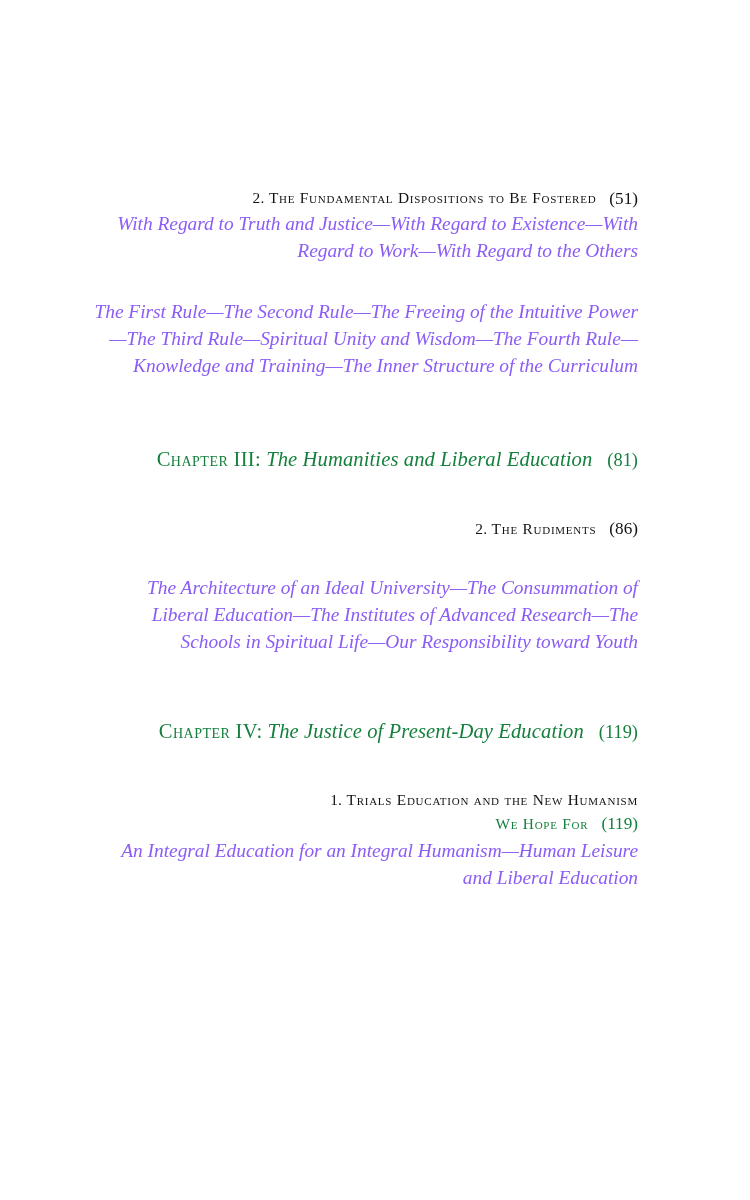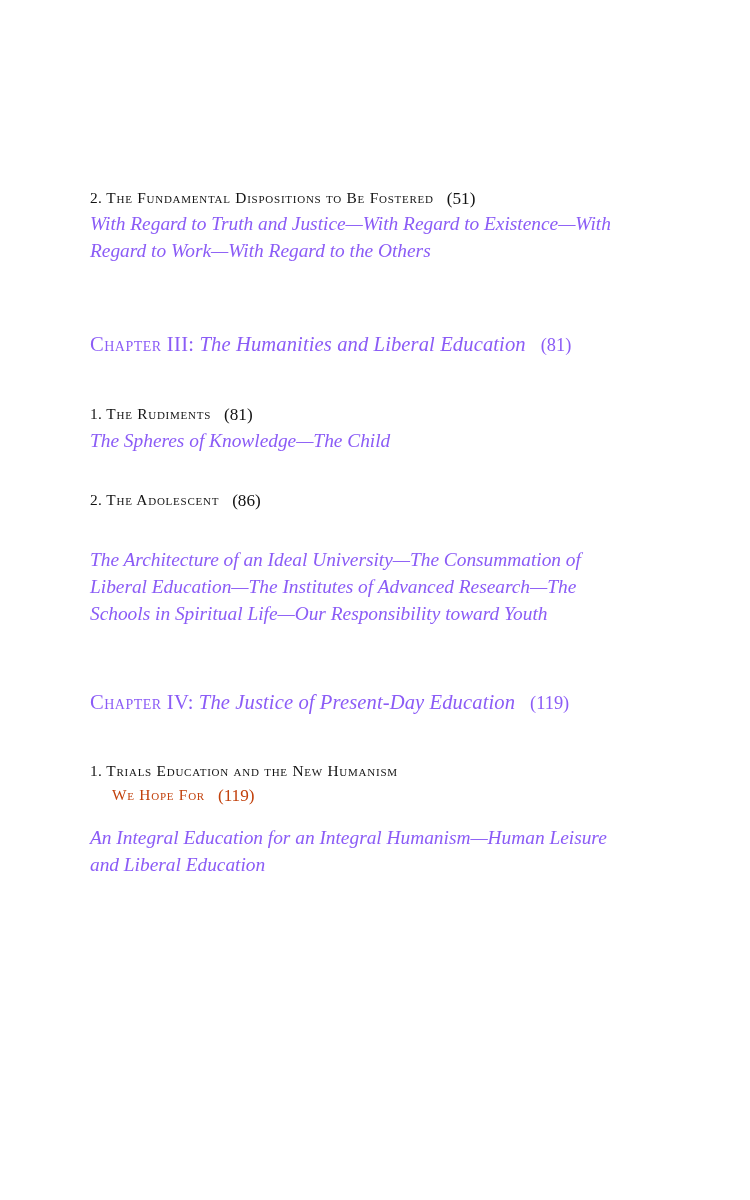--- a/index.html
+++ b/index.html
@@ -14,20 +14,21 @@
     color: #151515;
     overflow: hidden;
   }
 
   .page {
     position: relative;
     width: 750px;
     height: 1200px;
     box-sizing: border-box;
     padding: 186px 0 0 0;
+    text-align: right;
   }
 
   .toc {
     width: 548px;
     margin-left: 90px;
   }
 
   
   .entry {
     margin-bottom: 34px;
@@ -57,23 +58,23 @@
     position: relative;
     top: 0.5px;
   }
 
   
   .entry-head-cont {
     font-variant: small-caps;
     font-size: 15.4px;
     letter-spacing: 0.75px;
     line-height: 1.42;
-    color: #c2410c;
+    color: #15803d;
     padding-left: 22px;
-    margin-bottom: 17px;
+    margin-bottom: 2px;
     white-space: nowrap;
   }
   .entry-head-cont .pg {
     font-variant: normal;
     letter-spacing: 0;
     font-size: 17.2px;
     margin-left: 13px;
     position: relative;
     top: 0.5px;
   }
@@ -85,21 +86,21 @@
     color: #8b5cf6;
     letter-spacing: -0.02px;
   }
 
   
   .chapter {
     margin-top: 66px;
     margin-bottom: 44px;
     font-size: 20.6px;
     line-height: 1.3;
-    color: #8b5cf6;
+    color: #15803d;
     white-space: nowrap;
   }
   .chapter .chap-label {
     font-variant: small-caps;
     letter-spacing: 0.5px;
   }
   .chapter .chap-roman {
     letter-spacing: 0.3px;
   }
   .chapter .chap-title {
@@ -123,40 +124,34 @@
 
     <div class="entry">
       <div class="entry-head">
         <span class="num">2.</span>
         <span>The Fundamental Dispositions to Be Fostered</span><span class="pg">(51)</span>
       </div>
       <div class="entry-desc">With Regard to Truth and Justice—With Regard to Existence—With Regard to Work—With Regard to the Others</div>
     </div>
 
     <div class="entry">
+      <div class="entry-desc">The First Rule—The Second Rule—The Freeing of the Intuitive Power—The Third Rule—Spiritual Unity and Wisdom—The Fourth Rule—Knowledge and Training—The Inner Structure of the Curriculum</div>
     </div>
 
     <div class="chapter">
       <span class="chap-label">Chapter</span>
       <span class="chap-roman">III:</span>
       <span class="chap-title">The Humanities and Liberal Education</span><span class="pg">(81)</span>
     </div>
 
-    <div class="entry">
-      <div class="entry-head">
-        <span class="num">1.</span>
-        <span>The Rudiments</span><span class="pg">(81)</span>
-      </div>
-      <div class="entry-desc">The Spheres of Knowledge—The Child</div>
-    </div>
 
     <div class="entry">
       <div class="entry-head">
         <span class="num">2.</span>
-        <span>The Adolescent</span><span class="pg">(86)</span>
+        <span>The Rudiments</span><span class="pg">(86)</span>
       </div>
     </div>
 
     <div class="entry">
       <div class="entry-desc">The Architecture of an Ideal University—The Consummation of Liberal Education—The Institutes of Advanced Research—The Schools in Spiritual Life—Our Responsibility toward Youth</div>
     </div>
 
     <div class="chapter gap-before-chapter-iv">
       <span class="chap-label">Chapter</span>
       <span class="chap-roman">IV:</span>

